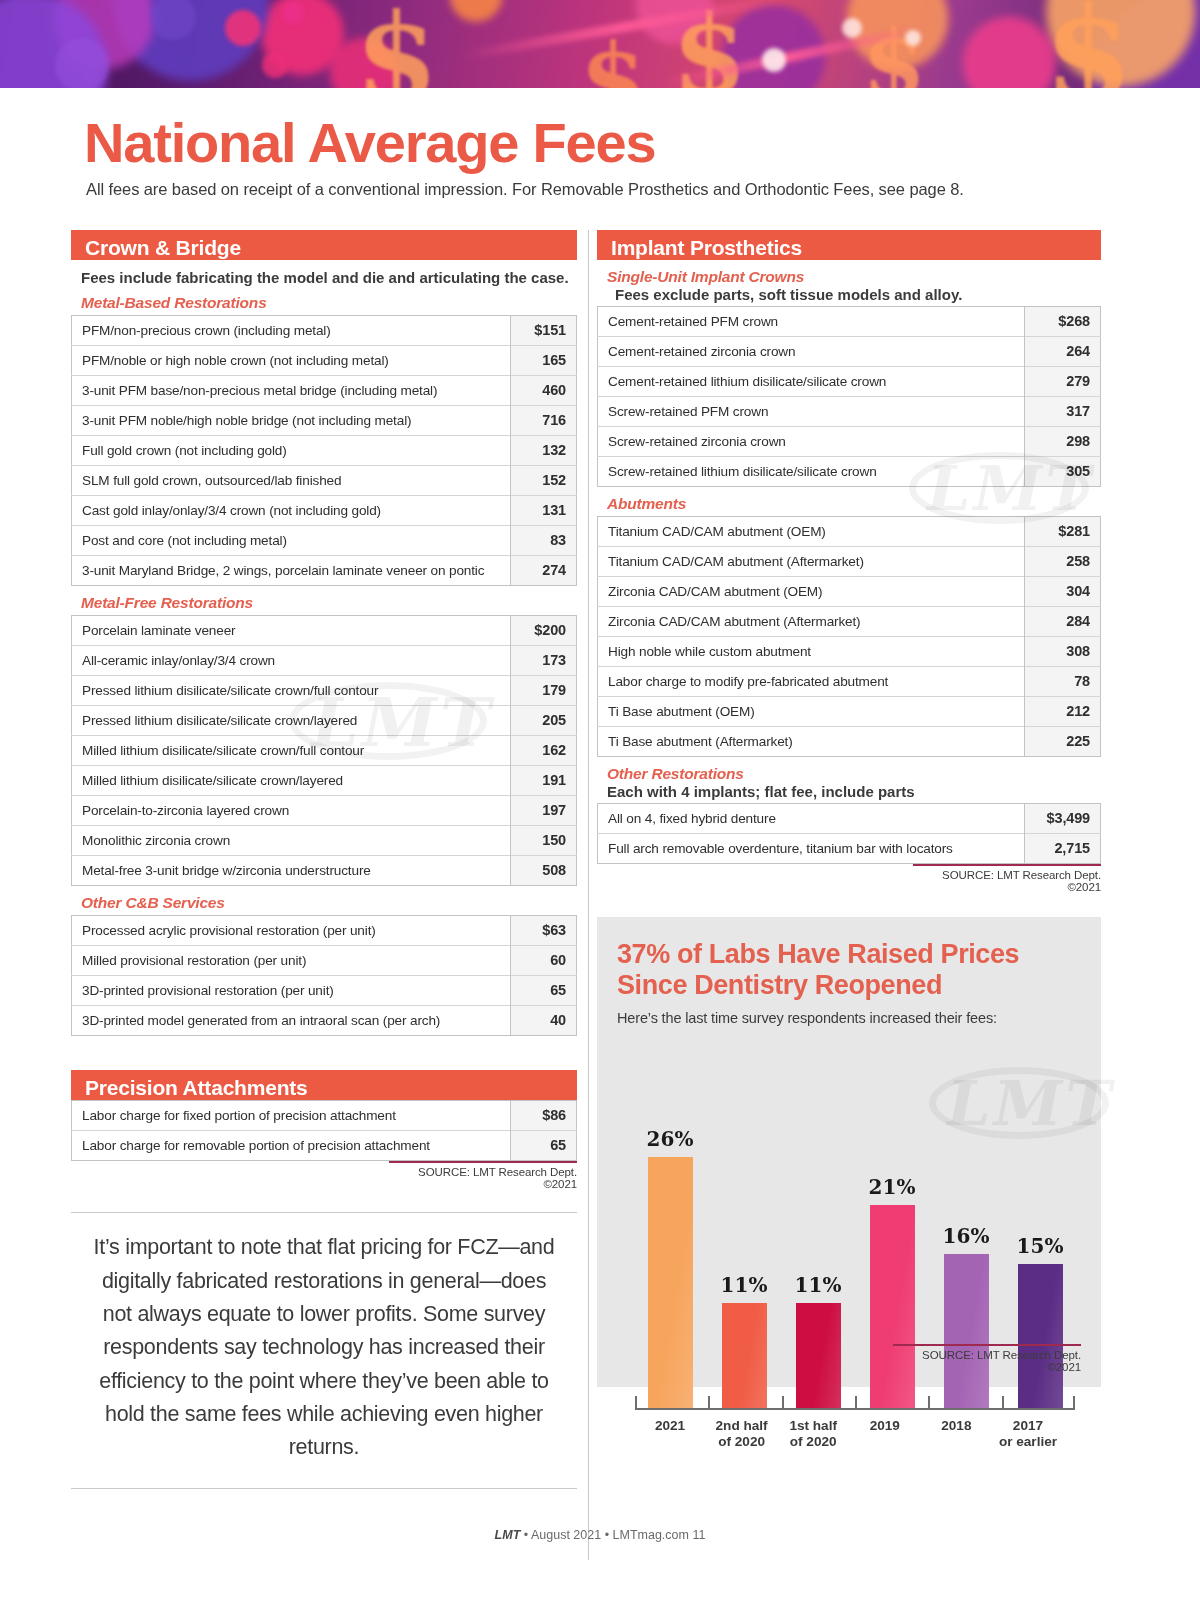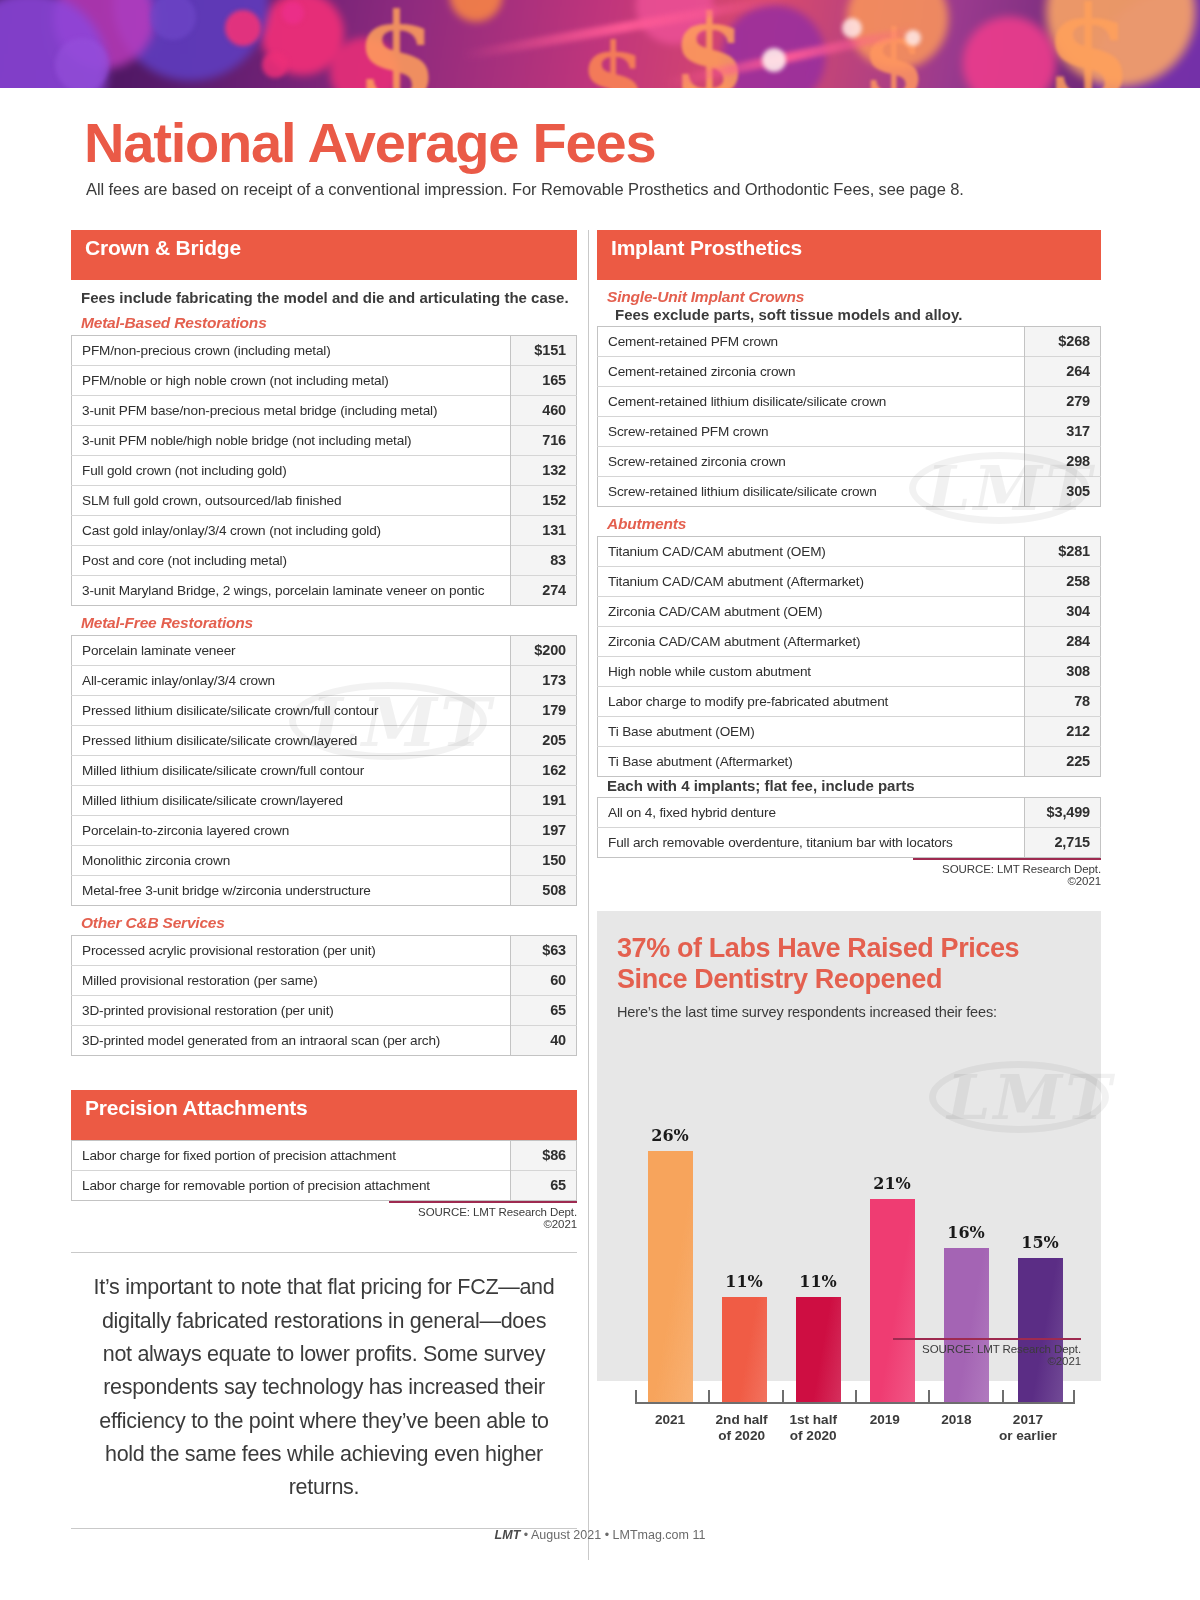--- a/index.html
+++ b/index.html
@@ -80,21 +80,21 @@
   .col-divider {
     position: absolute; left: 588px; top: 142px;
     width: 1px; height: 1330px; background: #c9c9c9;
   }
 
   .section-head {
     background: #ec5a44;
     color: #ffffff;
     font-size: 21px;
     font-weight: bold;
-    padding: 6px 0 20px 14px;
+    padding: 6px 0 0 14px;
     letter-spacing: -0.2px;
     line-height: 1.15;
   }
   .note {
     font-size: 15px; font-weight: bold; color: #3b3b3b;
     margin: 9px 0 2px 10px;
   }
   .subhead {
     font-size: 15.5px; font-weight: bold; font-style: italic;
     color: #e4604f; margin: 8px 0 3px 10px; letter-spacing: -0.2px;
@@ -178,21 +178,21 @@
   .bars {
     position: absolute; left: 18px; right: 6px; bottom: 0; top: 0;
     display: flex; align-items: flex-end; justify-content: space-between;
   }
   .bar-col {
     width: 70px; height: 100%;
     display: flex; flex-direction: column; justify-content: flex-end; align-items: center;
   }
   .bar-label {
     font-family: "DejaVu Serif", serif;
-    font-size: 16px; font-weight: bold; color: #1a1a1a;
+    font-size: 20px; font-weight: bold; color: #1a1a1a;
     margin-bottom: 6px;
     text-align: right;
   }
   .bar {
     width: 45px;
   }
   .axis {
     position: absolute; left: 18px; right: 6px; bottom: 0;
     height: 2px; background: #6e6e6e;
   }
@@ -355,21 +355,21 @@
           </tbody>
         </table>
         <div class="subhead">Other C&amp;B Services</div>
         <table class="fees">
           <tbody>
             <tr>
               <td>Processed acrylic provisional restoration (per unit)</td>
               <td class="val">$63</td>
             </tr>
             <tr>
-              <td>Milled provisional restoration (per same)</td>
+              <td>Milled provisional restoration (per unit)</td>
               <td class="val">60</td>
             </tr>
             <tr>
               <td>3D-printed provisional restoration (per unit)</td>
               <td class="val">65</td>
             </tr>
             <tr>
               <td>3D-printed model generated from an intraoral scan (per arch)</td>
               <td class="val">40</td>
             </tr>
@@ -471,20 +471,21 @@
             <tr>
               <td>Ti Base abutment (OEM)</td>
               <td class="val">212</td>
             </tr>
             <tr>
               <td>Ti Base abutment (Aftermarket)</td>
               <td class="val">225</td>
             </tr>
           </tbody>
         </table>
+        <div class="subhead tight">Other Restorations</div>
         <div class="note" style="margin: 0px 0px 3px 10px;">Each with 4 implants; flat fee, include parts</div>
         <table class="fees wideval">
           <tbody>
             <tr>
               <td>All on 4, fixed hybrid denture</td>
               <td class="val">$3,499</td>
             </tr>
             <tr>
               <td>Full arch removable overdenture, titanium bar with locators</td>
               <td class="val">2,715</td>

